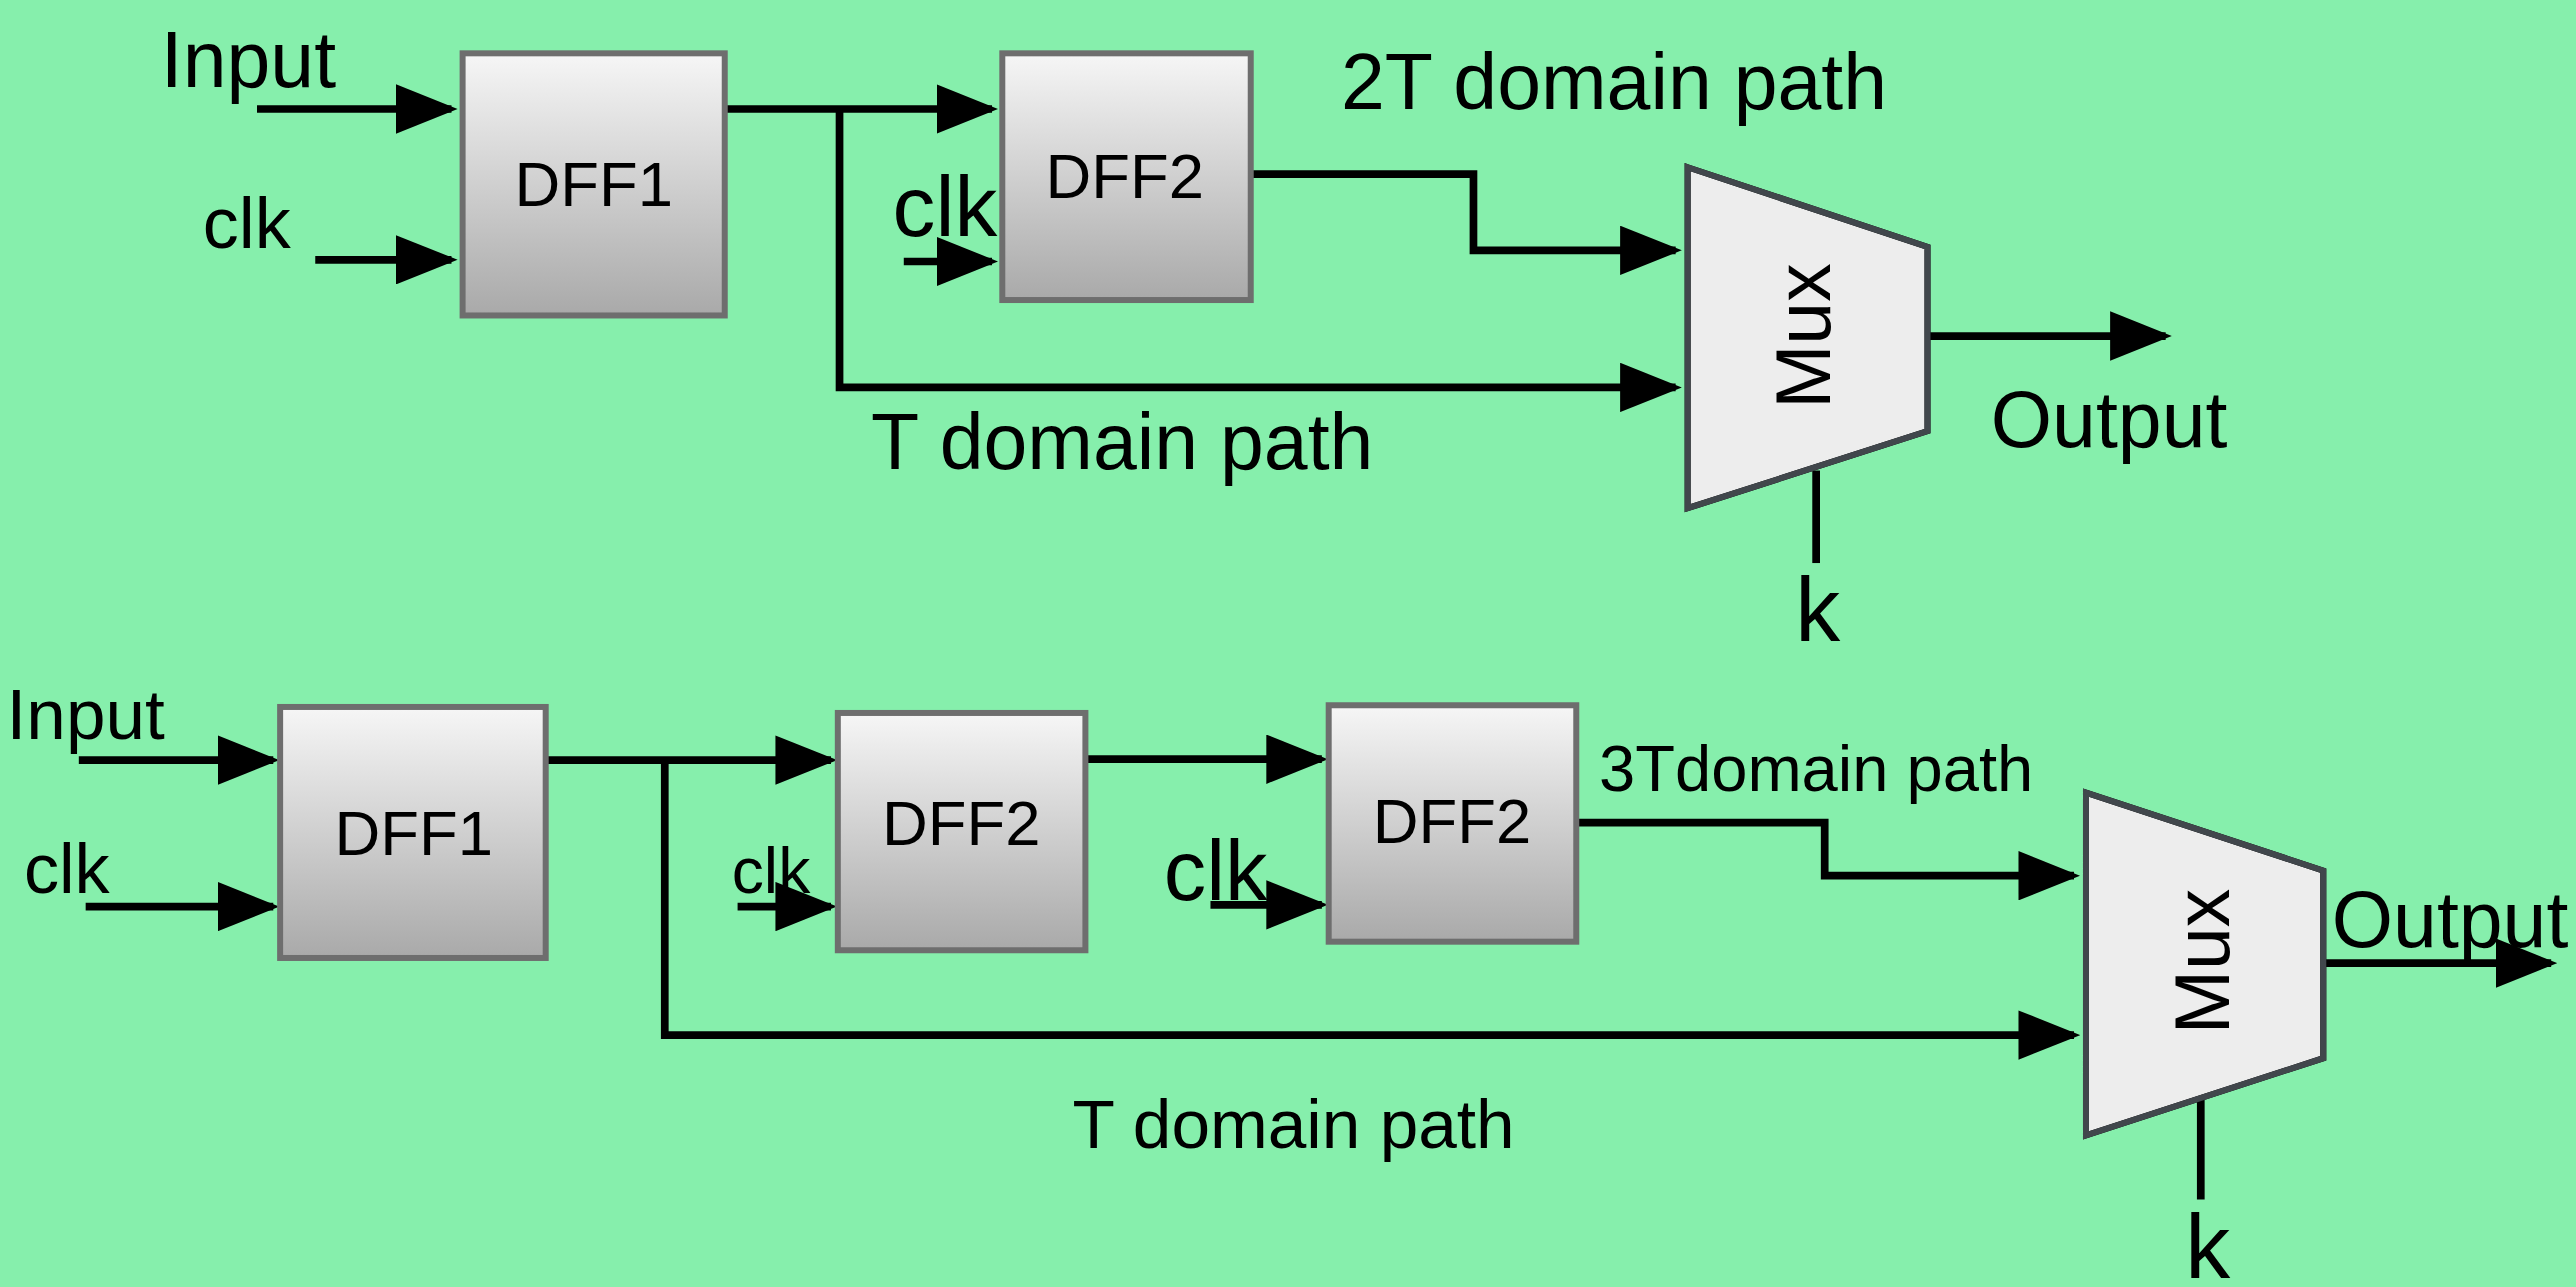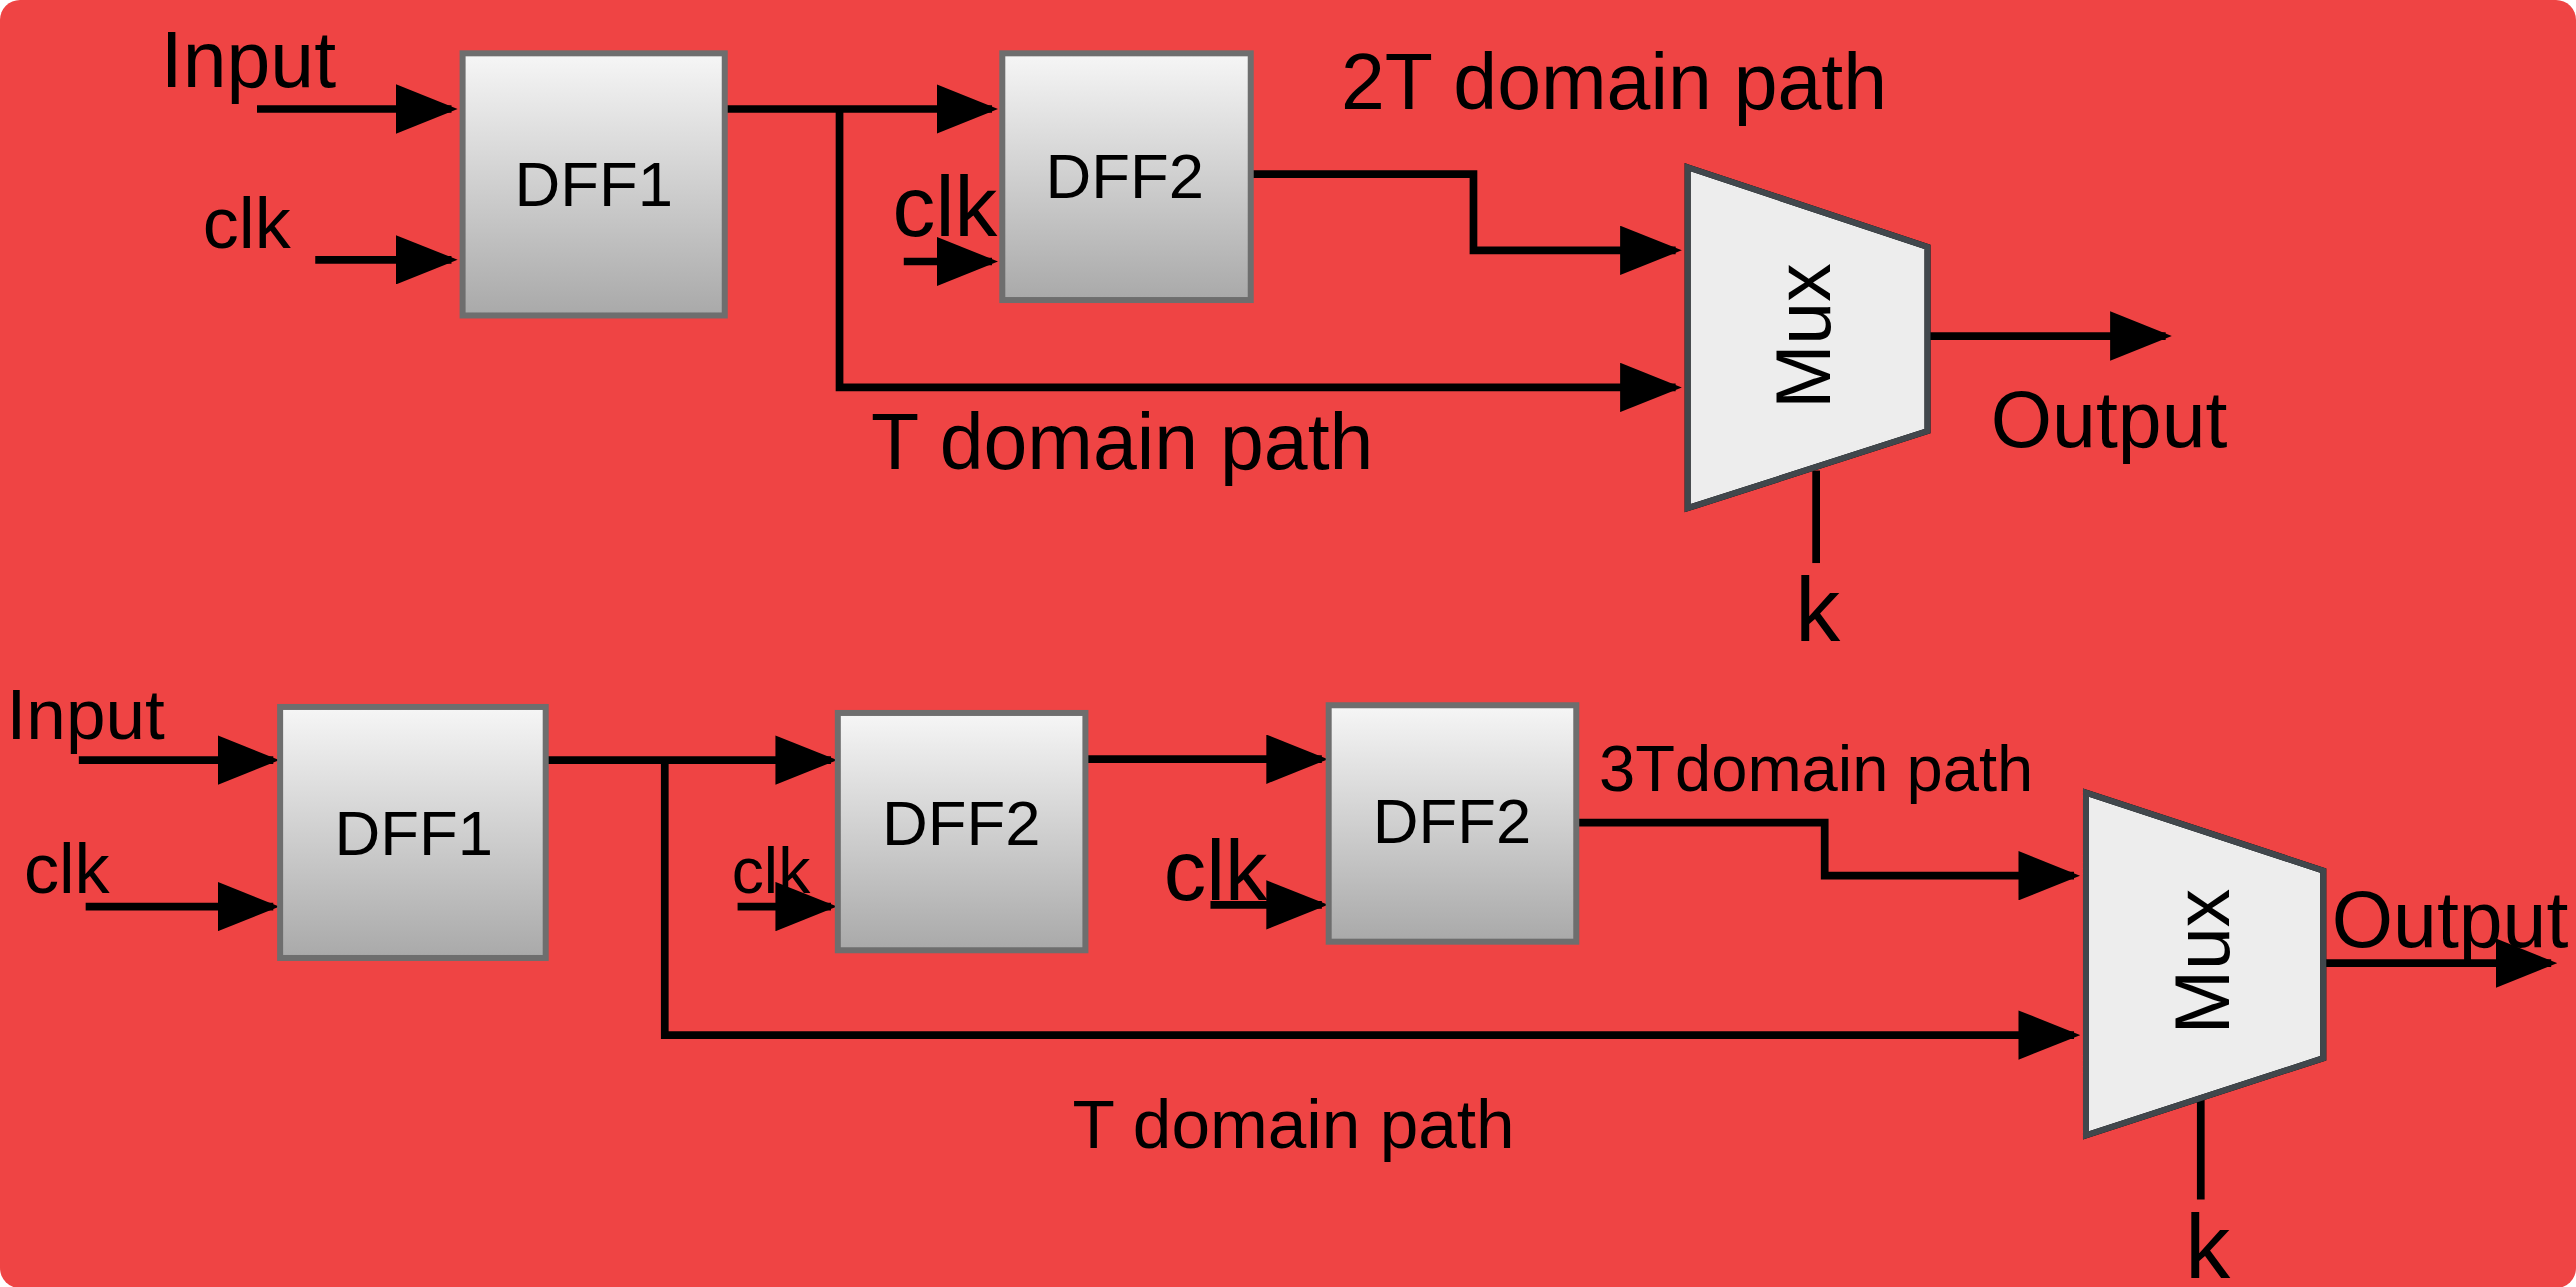--- a/index.html
+++ b/index.html
@@ -1,16 +1,16 @@
 <!DOCTYPE html>
 <html style="font-size:13.7px"><head>
 <meta charset="utf-8">
 <style>
   html, body { margin: 0; padding: 0; background: #ffffff; }
-  .stage { width: 2576px; height: 1288px; position: relative; background: #ef4444; border-radius: 20px; }
+  .stage { width: 2576px; height: 1288px; position: relative; background: #86efac; }
   svg { display: block; }
   text {
     font-family: "Liberation Sans", "DejaVu Sans", sans-serif;
     fill: #000000;
   }
   .lbl { font-weight: 400; }
 </style>
 </head>
 <body>
 

